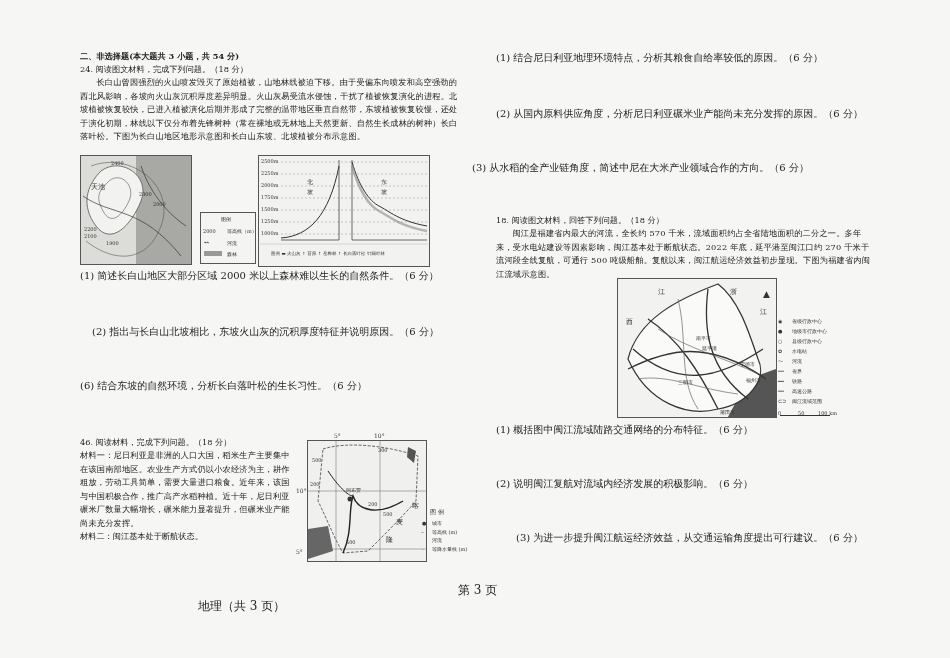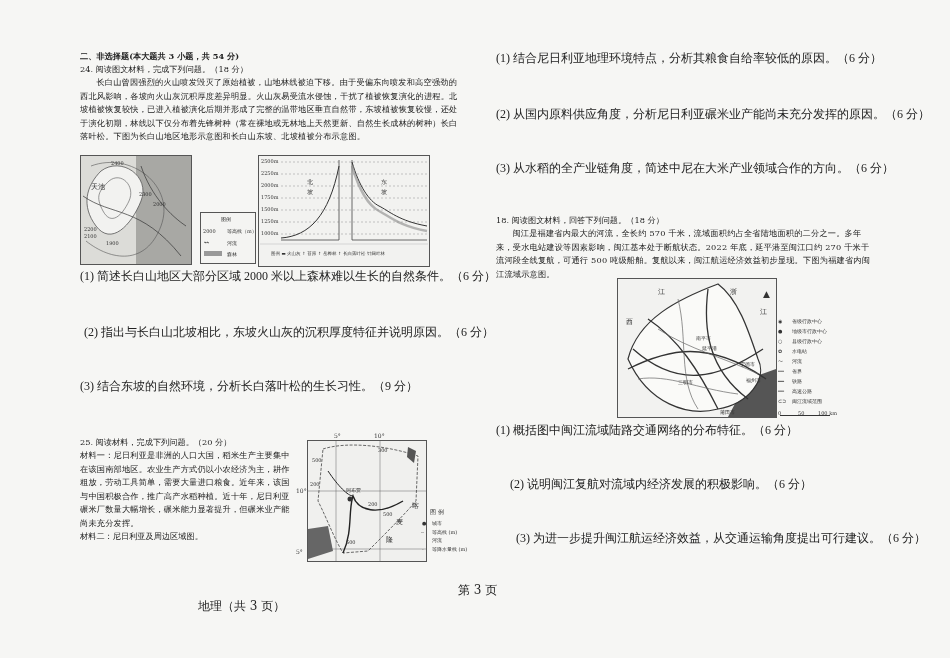--- a/index.html
+++ b/index.html
@@ -3,21 +3,21 @@
 <meta charset="utf-8">
 <style>
   html,body{margin:0;padding:0;}
   body{width:950px;height:658px;background:#f4f4f2;position:relative;overflow:hidden;
        font-family:"DejaVu Serif","Liberation Serif",serif;color:#222;}
   .page{position:absolute;left:0;top:0;width:950px;height:658px;background:#f6f6f4;}
   .col{position:absolute;}
   .t{font-size:8.2px;line-height:13px;white-space:nowrap;}
   .bold{font-weight:bold;}
   .para{font-size:8.2px;line-height:13.6px;text-indent:2em;white-space:normal;letter-spacing:0.2px;}
-  .q{font-size:12px;line-height:12px;position:absolute;white-space:nowrap;font-family:Liberation Serif, serif;}
+  .q{font-size:10px;line-height:12px;position:absolute;white-space:nowrap;}
   .figbox{position:absolute;border:1px solid #555;background:#e9e9e7;overflow:hidden;}
   .small{font-size:5px;line-height:7px;color:#333;position:absolute;white-space:nowrap;}
   .legend{position:absolute;border:1px solid #555;background:#f4f4f2;}
   .footer{position:absolute;font-size:12px;white-space:nowrap;}
 </style>
 </head>
 <body>
 
 <div class="page">
 
@@ -81,26 +81,26 @@
       <line x1="1" y1="88" x2="169" y2="88" stroke="#aaa" stroke-width="0.4"></line>
     </svg>
     <div class="small" style="left:48px;top:22px;font-size:6px;">北</div>
     <div class="small" style="left:48px;top:32px;font-size:6px;">坡</div>
     <div class="small" style="left:122px;top:22px;font-size:6px;">东</div>
     <div class="small" style="left:122px;top:32px;font-size:6px;">坡</div>
     <div class="small" style="left:12px;top:94px;font-size:4.5px;">图例 ▬ 火山灰 ↟ 苔原 ↟ 岳桦林 ↟ 长白落叶松 针阔叶林</div>
   </div>
 
   <div class="q" style="left:80px;top:270px;">(1) 简述长白山地区大部分区域 2000 米以上森林难以生长的自然条件。（6 分）</div>
-  <div class="q" style="left:84px;top:326px;">(2) 指出与长白山北坡相比，东坡火山灰的沉积厚度特征并说明原因。（6 分）</div>
-  <div class="q" style="left:80px;top:380px;">(3) 结合东坡的自然环境，分析长白落叶松的生长习性。（9 分）</div>
-
-  <div class="t col" style="left:80px;top:436px;">25. 阅读材料，完成下列问题。（20 分）</div>
+  <div class="q" style="left:92px;top:326px;">(2) 指出与长白山北坡相比，东坡火山灰的沉积厚度特征并说明原因。（6 分）</div>
+  <div class="q" style="left:80px;top:380px;">(6) 结合东坡的自然环境，分析长白落叶松的生长习性。（6 分）</div>
+
+  <div class="t col" style="left:80px;top:436px;">46. 阅读材料，完成下列问题。（18 分）</div>
   <div class="para col" style="left:80px;top:449px;width:215px;text-indent:0;">材料一：尼日利亚是非洲的人口大国，稻米生产主要集中在该国南部地区。农业生产方式仍以小农经济为主，耕作粗放，劳动工具简单，需要大量进口粮食。近年来，该国与中国积极合作，推广高产水稻种植。近十年，尼日利亚碾米厂数量大幅增长，碾米能力显著提升，但碾米业产能尚未充分发挥。</div>
-  <div class="t col" style="left:80px;top:530px;">材料二：尼日利亚及周边区域图。</div>
+  <div class="t col" style="left:80px;top:530px;">材料二：闽江基本处于断航状态。</div>
 
   <div class="small" style="left:334px;top:432px;font-size:6px;">5°</div>
   <div class="small" style="left:374px;top:432px;font-size:6px;">10°</div>
   <div class="small" style="left:296px;top:487px;font-size:6px;">10°</div>
   <div class="small" style="left:296px;top:548px;font-size:6px;">5°</div>
   <div class="figbox" style="left:307px;top:440px;width:118px;height:120px;background:#f0f0ee;">
     <svg width="118" height="120" style="position:absolute;left:0;top:0;">
       <line x1="28" y1="0" x2="28" y2="120" stroke="#666" stroke-width="0.5"></line>
       <line x1="72" y1="0" x2="72" y2="120" stroke="#666" stroke-width="0.5"></line>
       <line x1="0" y1="50" x2="118" y2="50" stroke="#666" stroke-width="0.5"></line>
@@ -129,21 +129,21 @@
     <span class="small" style="left:12px;top:12px;">城市</span>
     <span class="small" style="left:0px;top:21px;">～</span>
     <span class="small" style="left:12px;top:21px;">等高线 (m)</span>
     <span class="small" style="left:12px;top:29px;">河流</span>
     <span class="small" style="left:2px;top:38px;">-</span>
     <span class="small" style="left:12px;top:38px;">等降水量线 (m)</span>
   </div>
 
   <div class="q" style="left:496px;top:52px;">(1) 结合尼日利亚地理环境特点，分析其粮食自给率较低的原因。（6 分）</div>
   <div class="q" style="left:496px;top:108px;">(2) 从国内原料供应角度，分析尼日利亚碾米业产能尚未充分发挥的原因。（6 分）</div>
-  <div class="q" style="left:496px;top:162px;">(3) 从水稻的全产业链角度，简述中尼在大米产业领域合作的方向。（6 分）</div>
+  <div class="q" style="left:472px;top:162px;">(3) 从水稻的全产业链角度，简述中尼在大米产业领域合作的方向。（6 分）</div>
 
   <div class="t col" style="left:496px;top:214px;">18. 阅读图文材料，回答下列问题。（18 分）</div>
   <div class="para col" style="left:496px;top:227px;width:380px;">闽江是福建省内最大的河流，全长约 570 千米，流域面积约占全省陆地面积的二分之一。多年来，受水电站建设等因素影响，闽江基本处于断航状态。2022 年底，延平港至闽江口约 270 千米干流河段全线复航，可通行 500 吨级船舶。复航以来，闽江航运经济效益初步显现。下图为福建省内闽江流域示意图。</div>
 
   <div class="figbox" style="left:617px;top:278px;width:158px;height:138px;background:#f2f2f0;">
     <svg width="158" height="138" style="position:absolute;left:0;top:0;">
       <path d="M130 100 L158 90 L158 138 L110 138Z" fill="#555"></path>
       <path d="M10 80 C20 40,60 20,100 5 C120 20,130 50,140 80 C150 100,130 125,100 130 C70 138,30 125,10 80Z" fill="#fafaf8" stroke="#333" stroke-width="1.2"></path>
       <g fill="none" stroke="#333" stroke-width="1.3">
         <path d="M10 90 C50 70,90 60,148 100"></path>
@@ -188,18 +188,18 @@
     <span class="small" style="left:14px;top:70px;">高速公路</span>
     <span class="small" style="left:0;top:80px;">⊂⊃</span>
     <span class="small" style="left:14px;top:80px;">闽江流域范围</span>
     <span class="small" style="left:0;top:92px;">0</span>
     <span class="small" style="left:20px;top:92px;">50</span>
     <span class="small" style="left:40px;top:92px;">100 km</span>
     <span class="small" style="left:2px;top:97px;width:50px;height:1px;background:#333;"></span>
   </div>
 
   <div class="q" style="left:496px;top:424px;">(1) 概括图中闽江流域陆路交通网络的分布特征。（6 分）</div>
-  <div class="q" style="left:496px;top:478px;margin-left:14px;">(2) 说明闽江复航对流域内经济发展的积极影响。（6 分）</div>
+  <div class="q" style="left:496px;top:478px;">(2) 说明闽江复航对流域内经济发展的积极影响。（6 分）</div>
   <div class="q" style="left:516px;top:532px;">(3) 为进一步提升闽江航运经济效益，从交通运输角度提出可行建议。（6 分）</div>
 
   <div class="footer" style="left:198px;top:598px;">地理（共 3 页）</div>
   <div class="footer" style="left:458px;top:582px;">第 3 页</div>
 </div>
 
 </body></html>

